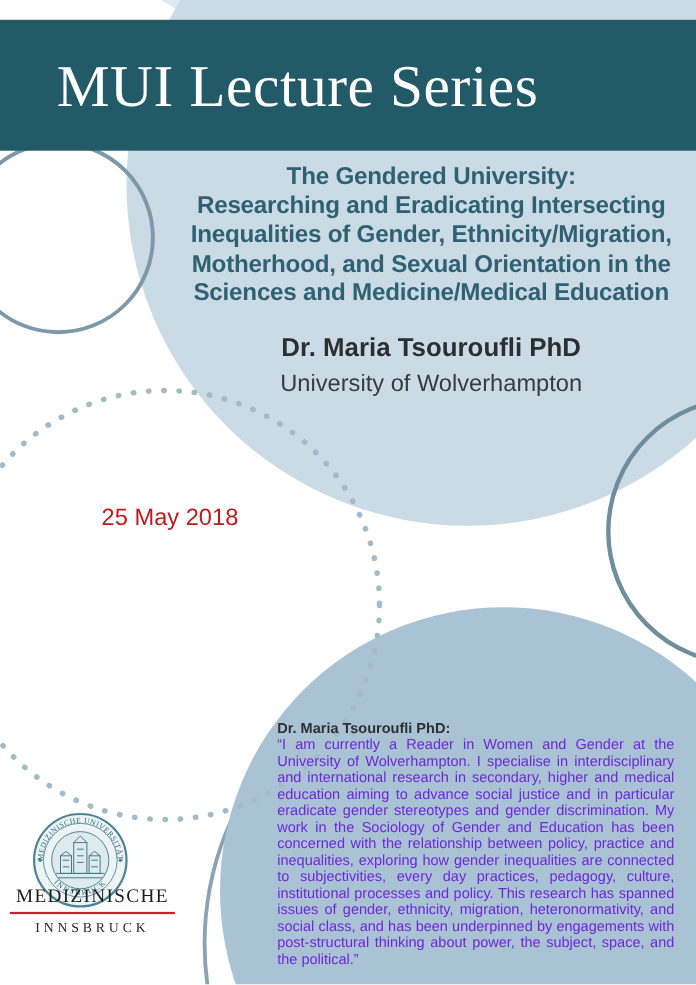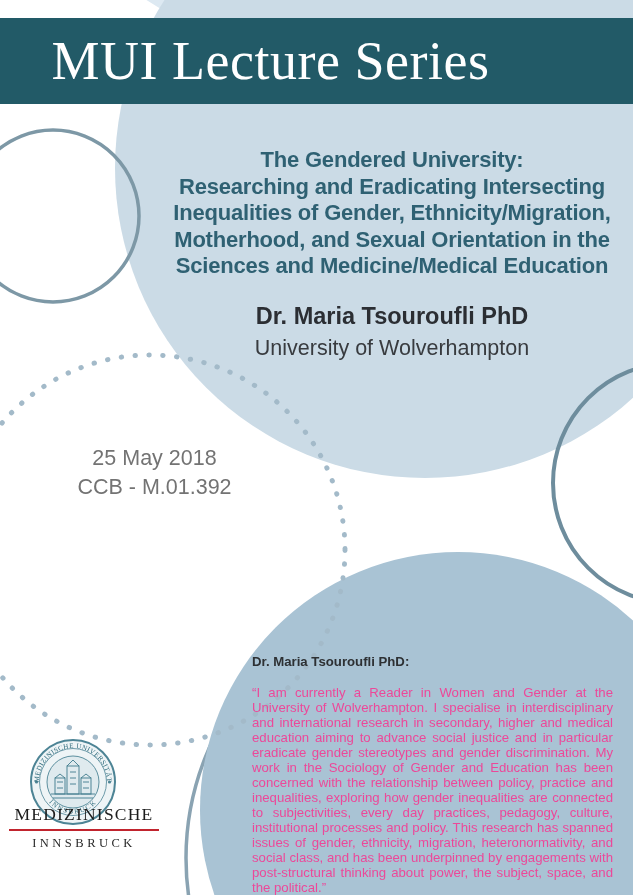--- a/index.html
+++ b/index.html
@@ -2,41 +2,41 @@
 <html><head>
 <meta charset="utf-8">
 <style>
   html,body{margin:0;padding:0;background:#ffffff;}
   .poster{
     position:relative;width:633px;height:895px;overflow:hidden;background:#ffffff;
     font-family:"Liberation Sans",sans-serif;
   }
   svg.bg{position:absolute;left:0;top:0;z-index:1;}
   .header-bar{
-    position:absolute;left:0;top:18px;width:633px;height:86px;background:#225a67;z-index:2;
+    position:absolute;left:0;top:18px;width:633px;height:119px;background:#225a67;z-index:2;
     display:flex;align-items:center;justify-content:center;
   }
   .header-title{
     font-family:"Liberation Serif",serif;font-weight:400;color:#ffffff;font-size:54px;
     letter-spacing:0.5px;padding-right:92px;white-space:nowrap;
   }
   .title-block{
     position:absolute;left:92px;top:147px;width:600px;z-index:3;text-align:center;
     color:#2f6173;font-weight:bold;font-size:22px;line-height:26.5px;letter-spacing:-0.2px;
   }
   .speaker-block{position:absolute;left:92px;top:303px;width:600px;z-index:3;text-align:center;}
   .speaker-name{font-weight:bold;font-size:23.5px;color:#2b2e33;}
   .speaker-affiliation{font-size:21.5px;color:#383b3f;margin-top:6px;}
   .event-block{
-    position:absolute;left:12px;top:444px;width:285px;z-index:3;text-align:center;
-    font-size:21.5px;line-height:28.5px;color:#737373;
+    position:absolute;left:12px;top:456px;width:285px;z-index:3;text-align:center;
+    font-size:21.5px;line-height:28.5px;color:#b91c1c;
   }
   .bio-block{position:absolute;left:252px;top:654px;width:361px;z-index:3;}
   .bio-heading{font-size:13.2px;font-weight:bold;color:#2d3033;line-height:15px;}
-  .bio-text{font-size:13.2px;line-height:15px;color:#ec4899;text-align:justify;margin-top:16px;}
+  .bio-text{font-size:13.2px;line-height:15px;color:#6d28d9;text-align:justify;margin-top:0;}
   .logo{position:absolute;left:27px;top:736px;z-index:3;}
   .logo-words{position:absolute;left:0;top:804px;width:168px;z-index:3;text-align:center;
     font-family:"Liberation Serif",serif;color:#1c1c1c;}
   .logo-line1{font-size:17.5px;letter-spacing:1.2px;}
   .logo-line2{font-size:17.5px;letter-spacing:1.6px;margin-top:1px;}
   .logo-rule{width:150px;height:2px;background:#c1242e;margin:4px auto 5px auto;}
   .logo-line3{font-size:12.5px;letter-spacing:3.5px;color:#2a2a2a;}
 </style>
 </head>
 <body>
@@ -65,21 +65,20 @@
     <div>Sciences and Medicine/Medical Education</div>
   </div>
 
   <div class="speaker-block">
     <div class="speaker-name">Dr. Maria Tsouroufli PhD</div>
     <div class="speaker-affiliation">University of Wolverhampton</div>
   </div>
 
   <div class="event-block">
     <div>25 May 2018</div>
-    <div>CCB - M.01.392</div>
   </div>
 
   <div class="bio-block">
     <div class="bio-heading">Dr. Maria Tsouroufli PhD:</div>
     <p class="bio-text">“I am currently a Reader in Women and Gender at the University of Wolverhampton.  I specialise in interdisciplinary and international research in secondary, higher and medical education aiming to advance social justice and in particular eradicate gender stereotypes and gender discrimination. My work in the Sociology of Gender and Education has been concerned with the relationship between policy, practice and inequalities, exploring how gender inequalities are connected to subjectivities, every day practices, pedagogy, culture, institutional processes and policy. This research has spanned issues of gender, ethnicity, migration, heteronormativity, and social class, and has been underpinned by engagements with post-structural thinking about power, the subject, space, and the political.”</p>
   </div>
 
   <svg class="logo" width="92" height="92" viewBox="0 0 92 92">
     <circle cx="46" cy="46" r="42" fill="#eef4f6" stroke="#4d8495" stroke-width="2"></circle>
     <circle cx="46" cy="46" r="33.5" fill="none" stroke="#4d8495" stroke-width="0.8"></circle>

